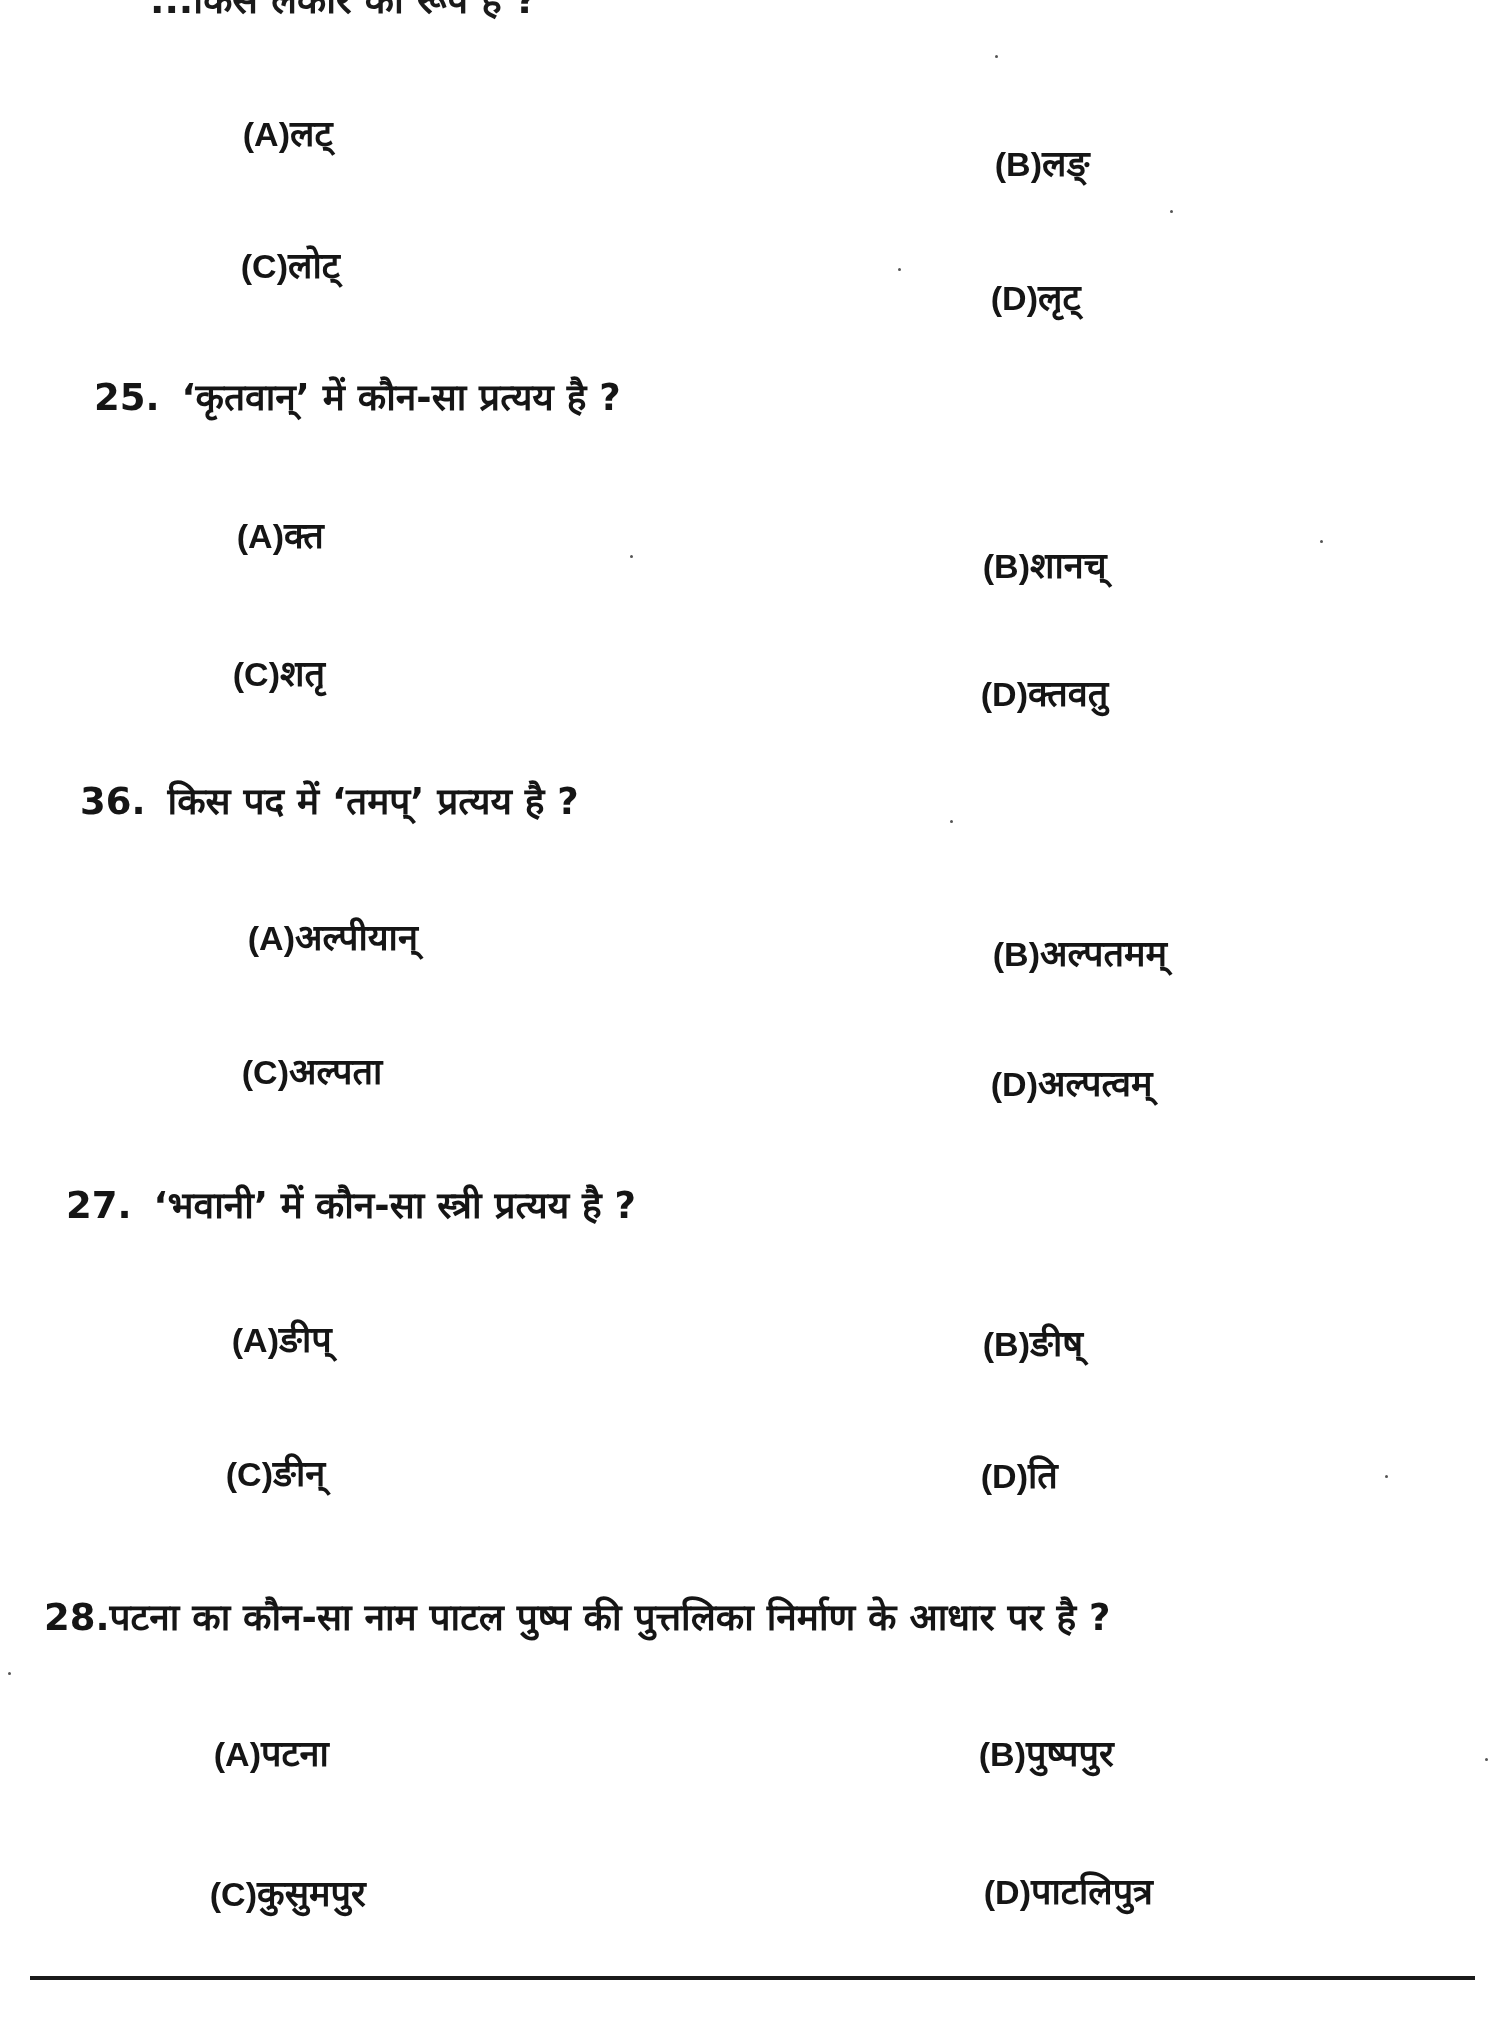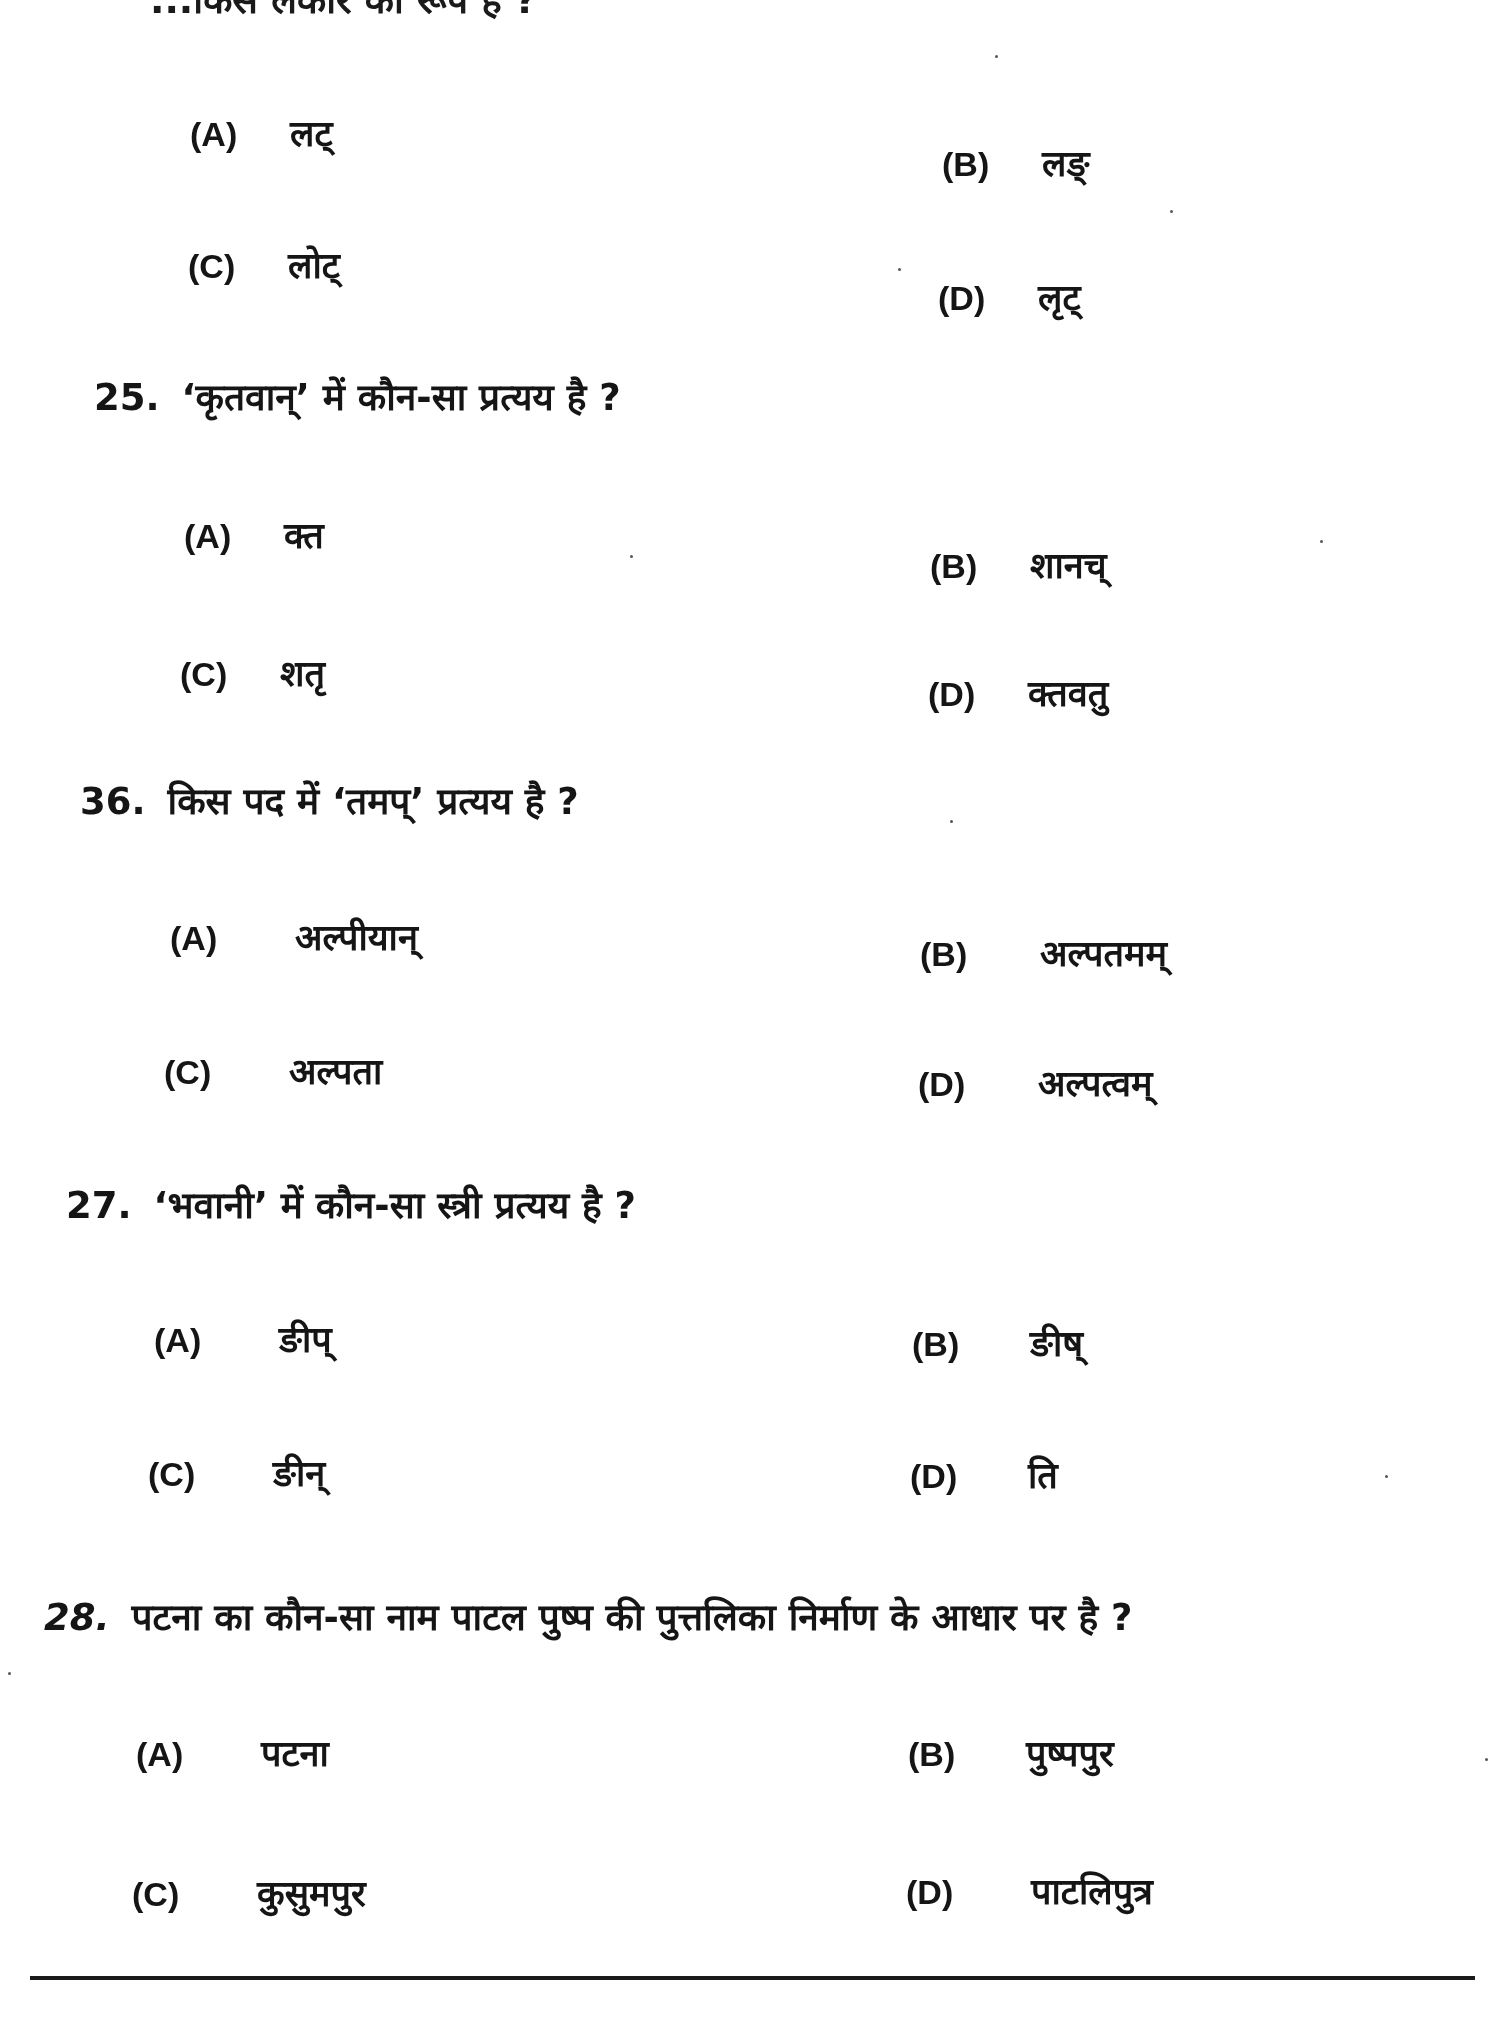--- a/index.html
+++ b/index.html
@@ -13,20 +13,21 @@
       position: relative;
       overflow: hidden;
       font-family: "DejaVu Sans", "Liberation Sans", sans-serif;
       color: #111111;
     }
     .page {
       position: absolute;
       left: 0; top: 0;
       width: 1505px; height: 2034px;
       background: #ffffff;
+      text-align: right;
     }
     .top-fragment {
       position: absolute;
       left: 150px;
       top: -28px;
       font-size: 38px;
       font-weight: bold;
       color: #1a1a1a;
       white-space: nowrap;
     }
@@ -184,21 +185,21 @@
   <div class="option" style="left:148px; top:1448px;">
     <span class="olabel" style="width:125px;">(C)</span>
     <span>ङीन्</span>
   </div>
   <div class="option" style="left:910px; top:1450px;">
     <span class="olabel" style="width:118px;">(D)</span>
     <span>ति</span>
   </div>
 
   <div class="question" style="left:44px; top:1590px;">
-    <span class="qnum" style="margin-right:22px;font-style:italic;">28.</span><span>पटना का कौन-सा नाम पाटल पुष्प की पुत्तलिका निर्माण के आधार पर है ?</span>
+    <span class="qnum" style="margin-right:0;">28.</span><span>पटना का कौन-सा नाम पाटल पुष्प की पुत्तलिका निर्माण के आधार पर है ?</span>
   </div>
   <div class="option" style="left:136px; top:1728px;">
     <span class="olabel" style="width:125px;">(A)</span>
     <span>पटना</span>
   </div>
   <div class="option" style="left:908px; top:1728px;">
     <span class="olabel" style="width:118px;">(B)</span>
     <span>पुष्पपुर</span>
   </div>
   <div class="option" style="left:132px; top:1868px;">

